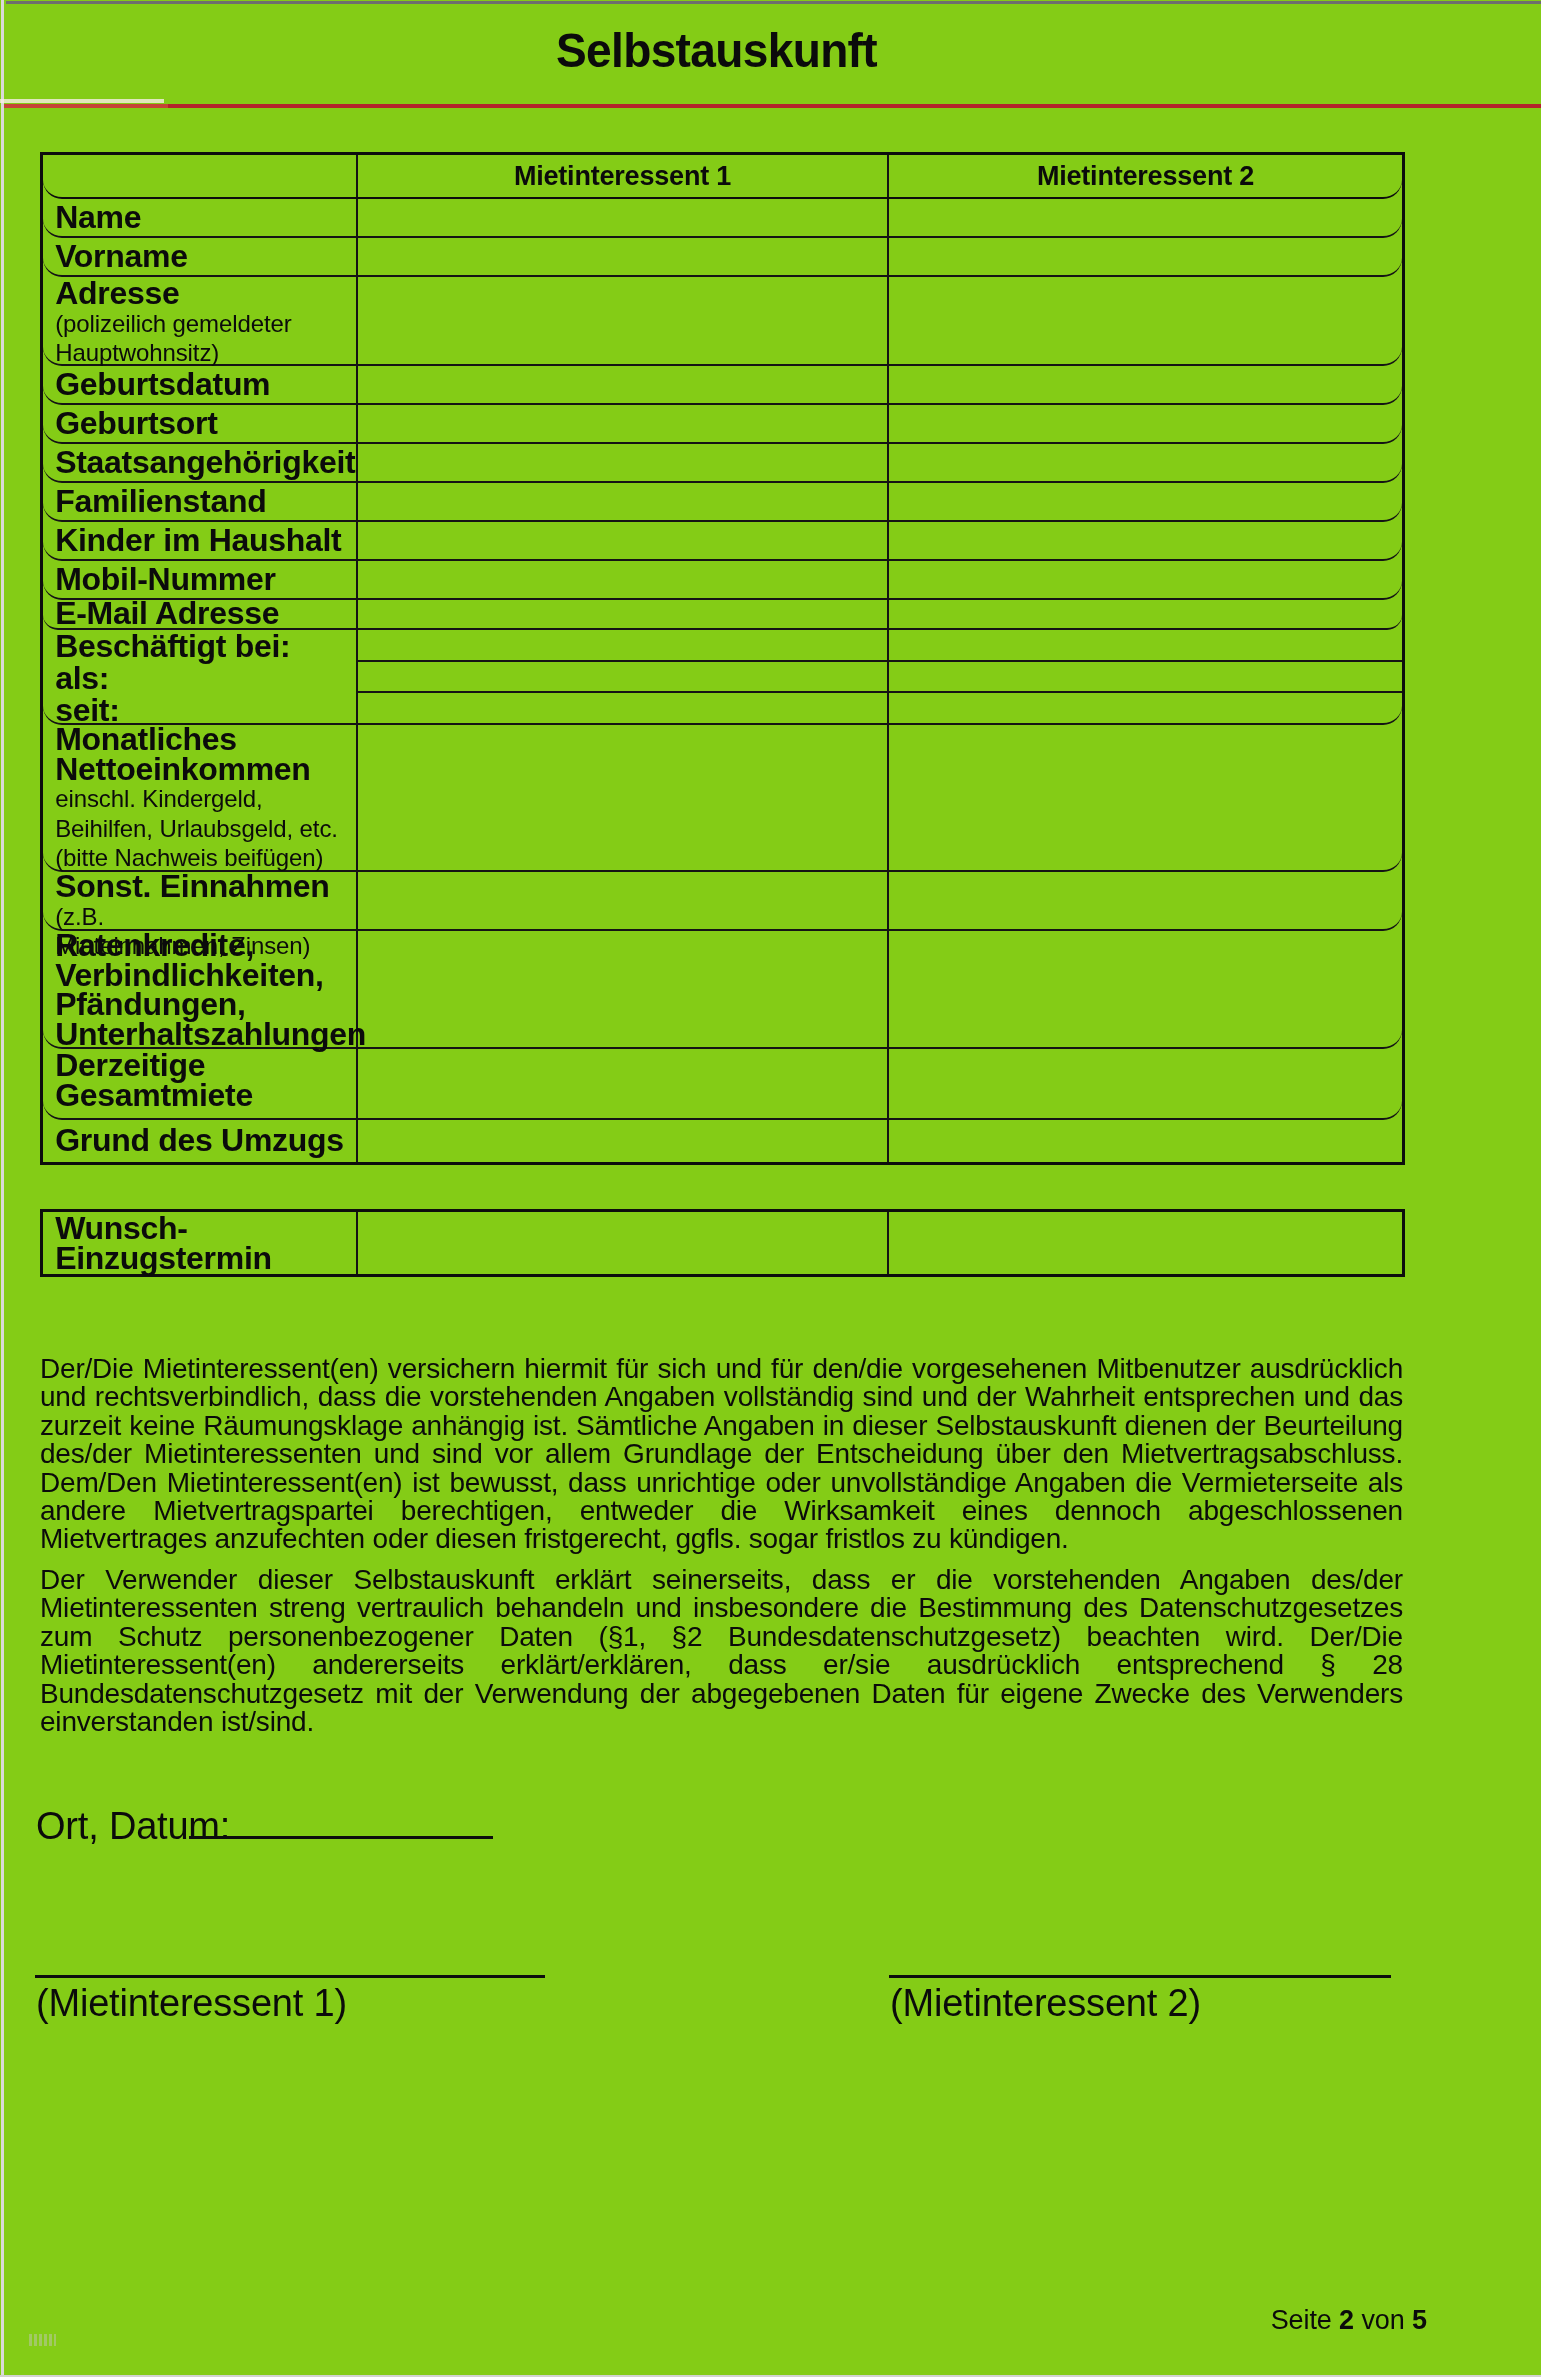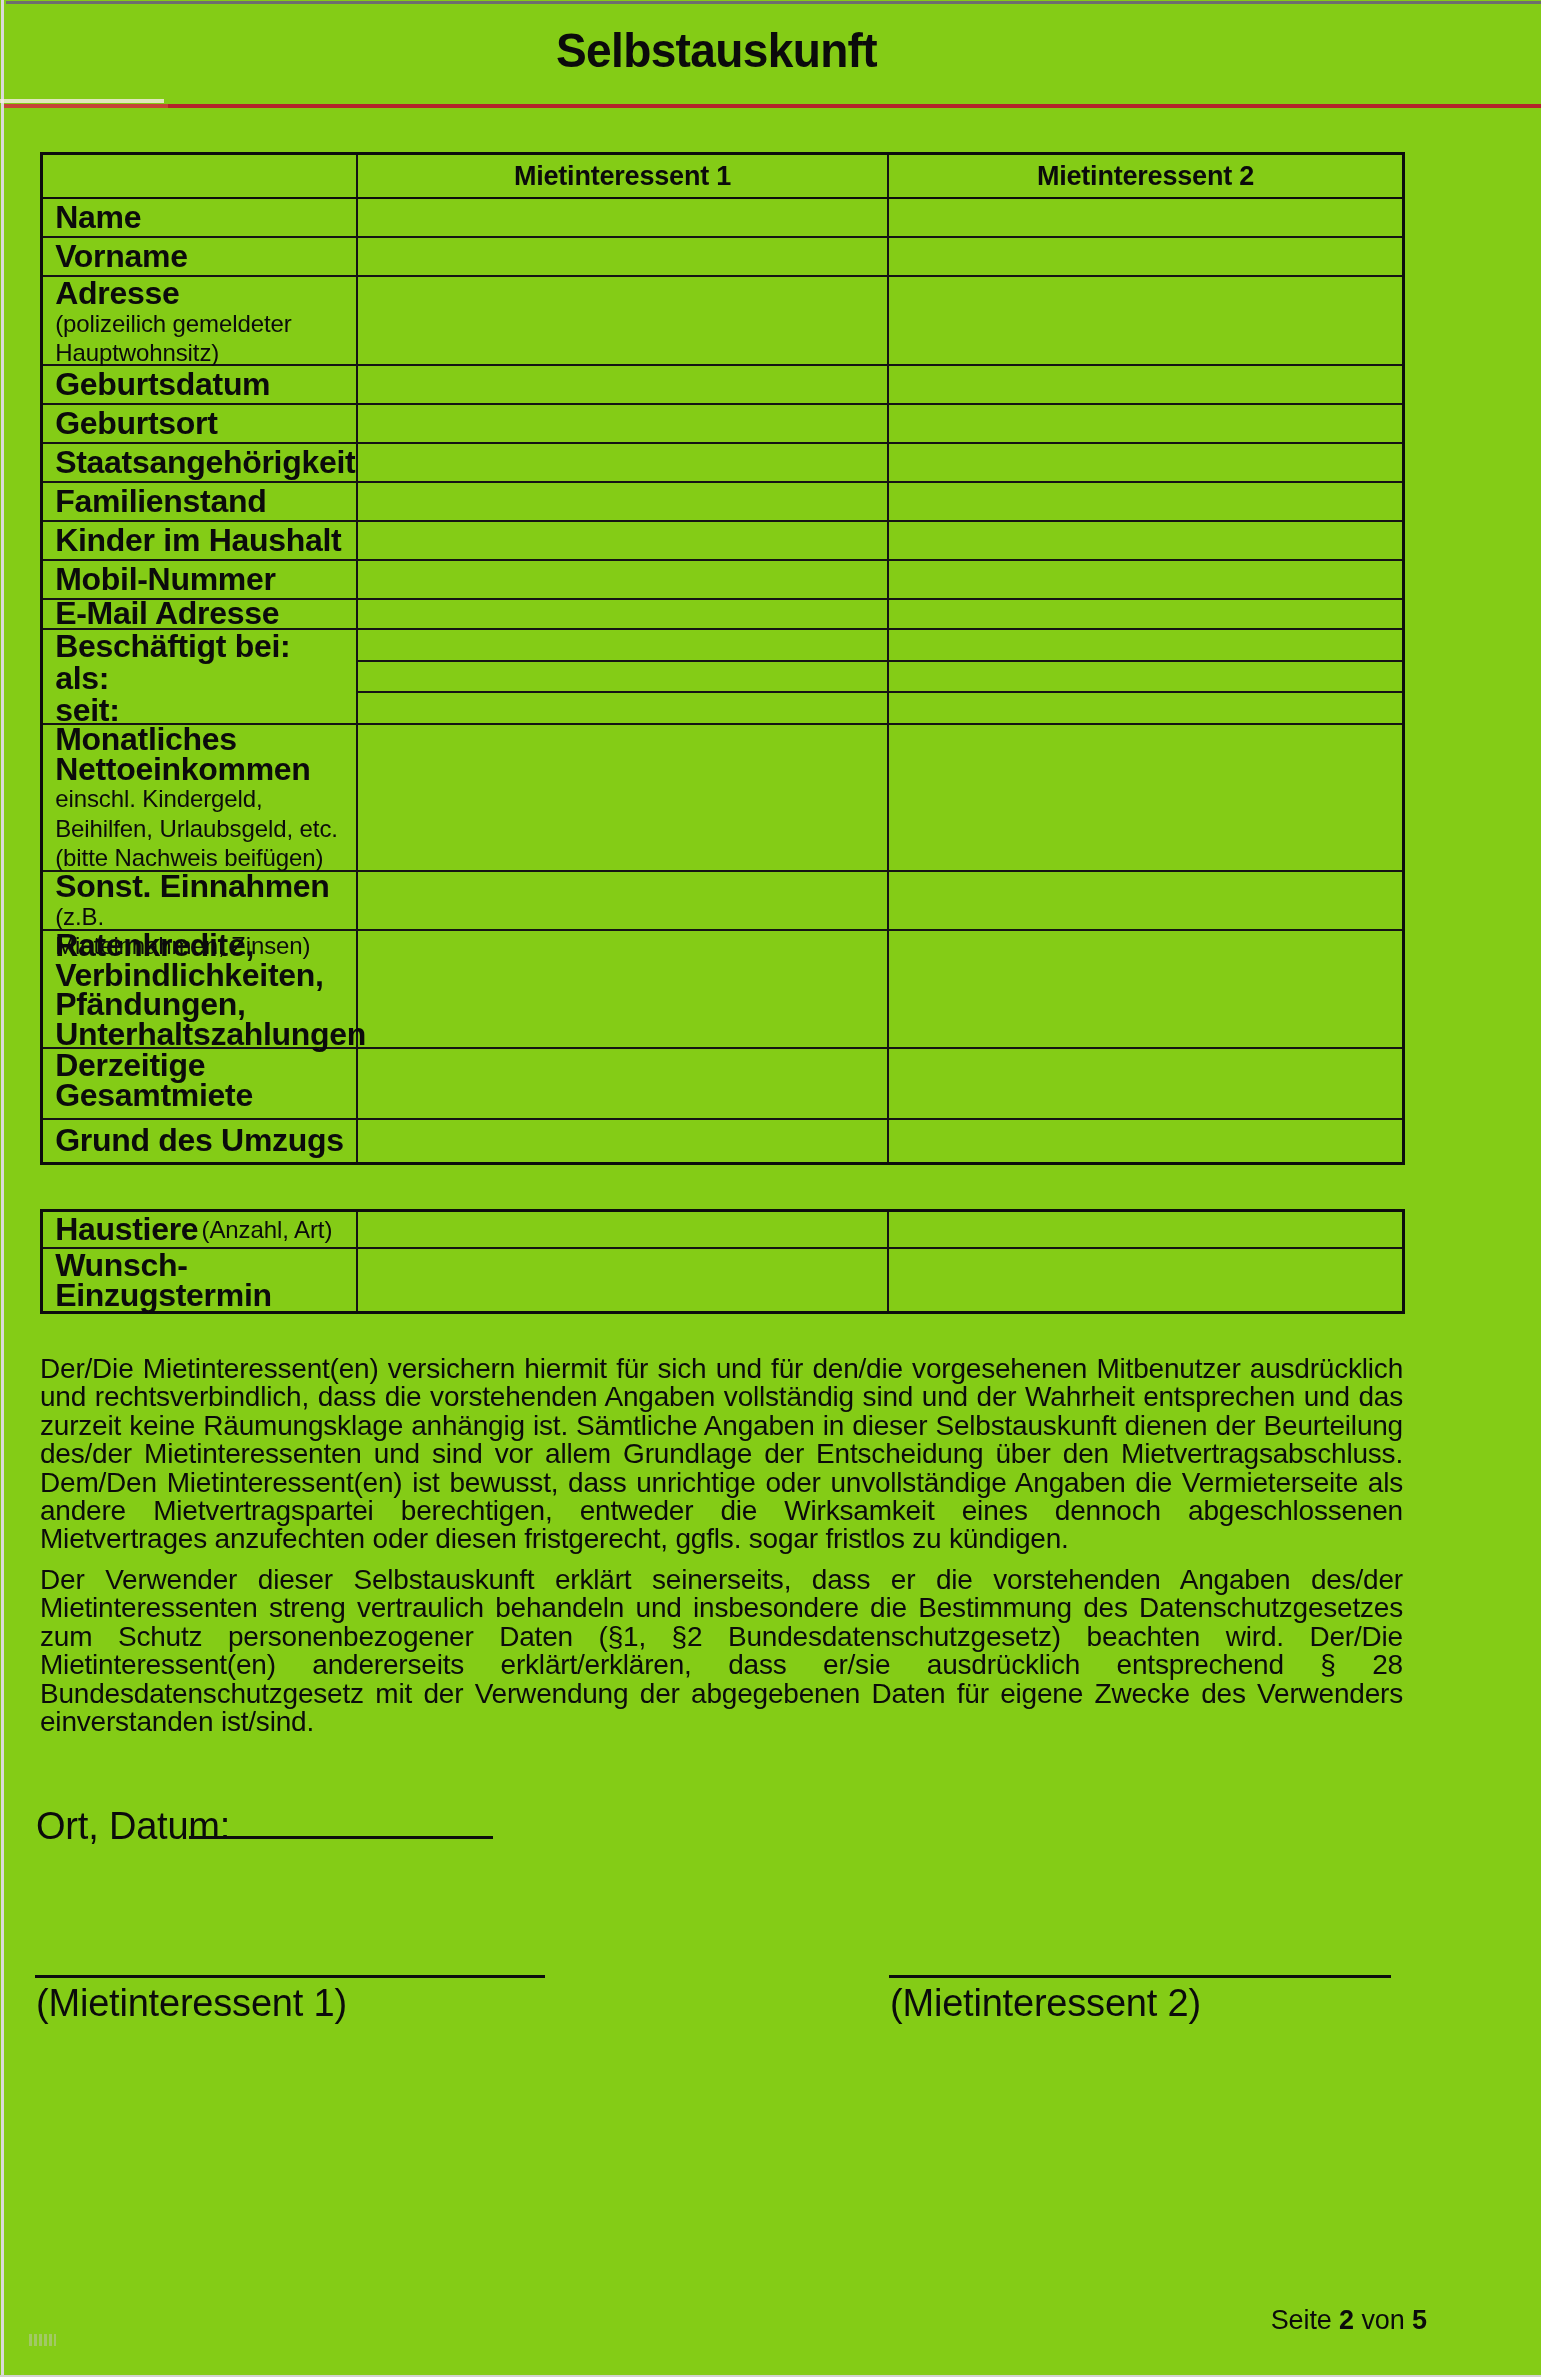--- a/index.html
+++ b/index.html
@@ -25,21 +25,21 @@
     white-space:nowrap;
   }
   .redline{position:absolute;top:104px;left:4.3px;right:0;height:3.6px;}
   .redline-left{position:absolute;top:104px;left:4.3px;width:164px;height:3.6px;opacity:.85;}
   .redline-halo{position:absolute;top:99px;left:0;width:164px;height:4.3px;background:#f8ede6;opacity:.8;}
 
   
   .t{position:absolute;left:40px;width:1365px;border:3.6px solid #0d0d0d;box-sizing:border-box;}
   .t1{top:152px;}
   .t2{top:1209px;}
-  .tr{display:flex;border-bottom:2.2px solid #141414;box-sizing:border-box;}
+  .tr{display:flex;border-bottom:2.2px solid #141414;box-sizing:border-box;border-radius:19px;}
   .tr:last-child{border-bottom:none;}
   .tr.header{border-bottom:2.9px solid #0d0d0d;}
   .cl{width:315px;border-right:2.2px solid #141414;box-sizing:border-box;padding-left:12.2px;}
   .cv1{width:531px;border-right:2.2px solid #141414;box-sizing:border-box;}
   .cv2{flex:1;}
   .vc{display:flex;align-items:center;}
   .hd{display:flex;align-items:center;justify-content:center;font-weight:bold;font-size:27px;letter-spacing:-0.2px;}
   .lb{font-weight:bold;font-size:32px;letter-spacing:-0.3px;line-height:29.5px;}
   .nt{font-weight:normal;font-size:24px;letter-spacing:-0.1px;line-height:29.5px;}
   .ml{padding-top:2.2px;}
@@ -246,27 +246,20 @@
     <div class="tr" style="height:42px">
       <div class="cl vc">
           <span class="lb">Grund des Umzugs</span>
         </div>
       <div class="cv1"></div>
       <div class="cv2"></div>
     </div>
   </div>
 
   <div class="t t2">
-    <div class="tr" style="height:37px">
-      <div class="cl vc">
-        <span class="lb">Haustiere</span>&nbsp;<span class="nt">(Anzahl, Art)</span>
-      </div>
-      <div class="cv1"></div>
-      <div class="cv2"></div>
-    </div>
     <div class="tr" style="height:62px">
       <div class="cl ml">
         <div class="lb">Wunsch-</div>
         <div class="lb">Einzugstermin</div>
       </div>
       <div class="cv1"></div>
       <div class="cv2"></div>
     </div>
   </div>
 

